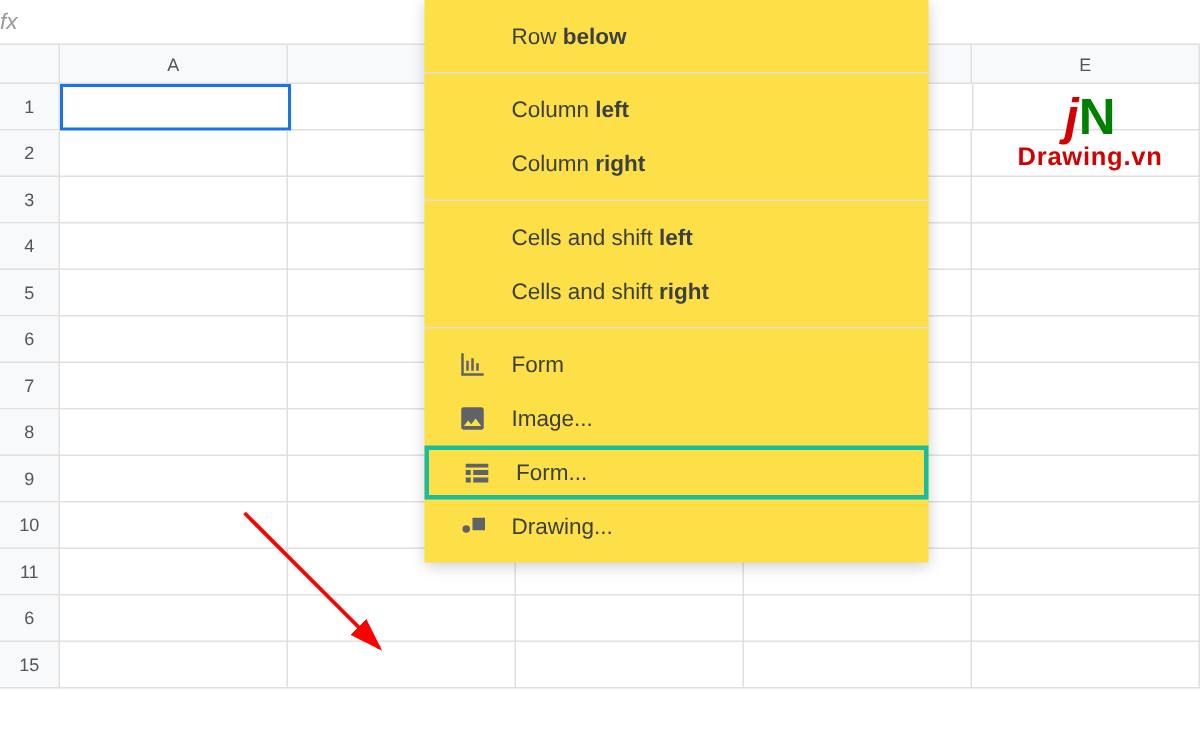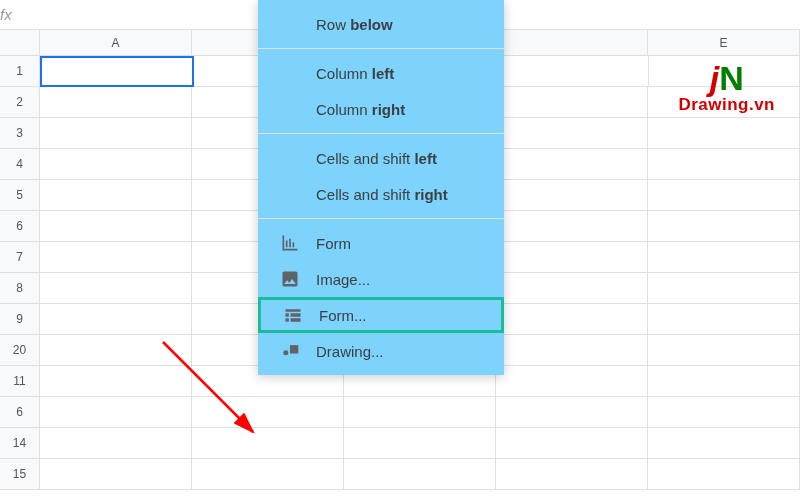--- a/index.html
+++ b/index.html
@@ -11,21 +11,21 @@
     .sheet { display: flex; flex-direction: column; }
     .col-headers { display: flex; height: 26px; background: #f8f9fa; }
     .corner { width: 40px; border-right: 1px solid #e0e0e0; border-bottom: 1px solid #e0e0e0; background: #f8f9fa; }
     .col-header { flex: 1; display: flex; align-items: center; justify-content: center; border-right: 1px solid #e0e0e0; border-bottom: 1px solid #e0e0e0; color: #555; font-size: 12px; }
 
     .row { display: flex; height: 31px; }
     .row-header { width: 40px; display: flex; align-items: center; justify-content: center; background: #f8f9fa; border-right: 1px solid #e0e0e0; border-bottom: 1px solid #e0e0e0; color: #555; font-size: 12px; }
     .cell { flex: 1; border-right: 1px solid #e0e0e0; border-bottom: 1px solid #e0e0e0; }
     .cell.selected { border: 2px solid #1a73e8; }
 
-    .context-menu { position: absolute; top: 0; left: 258px; width: 246px; background: #7dd3fc; box-shadow: 0 2px 10px rgba(0,0,0,0.2); padding: 6px 0; z-index: 10; }
+    .context-menu { position: absolute; top: 0; left: 283px; width: 336px; background: #fde047; box-shadow: 0 2px 10px rgba(0,0,0,0.2); padding: 6px 0; z-index: 10; }
     .menu-item { display: flex; align-items: center; height: 36px; padding: 0 16px 0 20px; cursor: pointer; color: #3c4043; font-size: 15px; }
     .menu-icon { width: 24px; height: 24px; margin-right: 14px; display: flex; align-items: center; justify-content: center; }
     .menu-icon svg { fill: #5f6368; }
     .menu-divider { height: 1px; background: #e0e0e0; margin: 6px 0; }
     .menu-item.highlighted { border: 3px solid #1abc9c; }
 
     .arrow { position: absolute; top: 337px; left: 158px; z-index: 20; pointer-events: none; }
 
     .watermark { position: absolute; top: 25px; right: 25px; z-index: 30; text-align: center; margin-top: 36px; }
     .watermark-logo { font-size: 34px; font-weight: bold; color: #008000; line-height: 1; }
@@ -115,45 +115,37 @@
       </div>
       <div class="row">
         <div class="row-header">9</div>
         <div class="cell"></div>
         <div class="cell"></div>
         <div class="cell"></div>
         <div class="cell"></div>
         <div class="cell"></div>
       </div>
       <div class="row">
-        <div class="row-header">20</div>
+        <div class="row-header">10</div>
         <div class="cell"></div>
         <div class="cell"></div>
         <div class="cell"></div>
         <div class="cell"></div>
         <div class="cell"></div>
       </div>
       <div class="row">
         <div class="row-header">11</div>
         <div class="cell"></div>
         <div class="cell"></div>
         <div class="cell"></div>
         <div class="cell"></div>
         <div class="cell"></div>
       </div>
       <div class="row">
         <div class="row-header">6</div>
-        <div class="cell"></div>
-        <div class="cell"></div>
-        <div class="cell"></div>
-        <div class="cell"></div>
-        <div class="cell"></div>
-      </div>
-      <div class="row">
-        <div class="row-header">14</div>
         <div class="cell"></div>
         <div class="cell"></div>
         <div class="cell"></div>
         <div class="cell"></div>
         <div class="cell"></div>
       </div>
       <div class="row">
         <div class="row-header">15</div>
         <div class="cell"></div>
         <div class="cell"></div>

